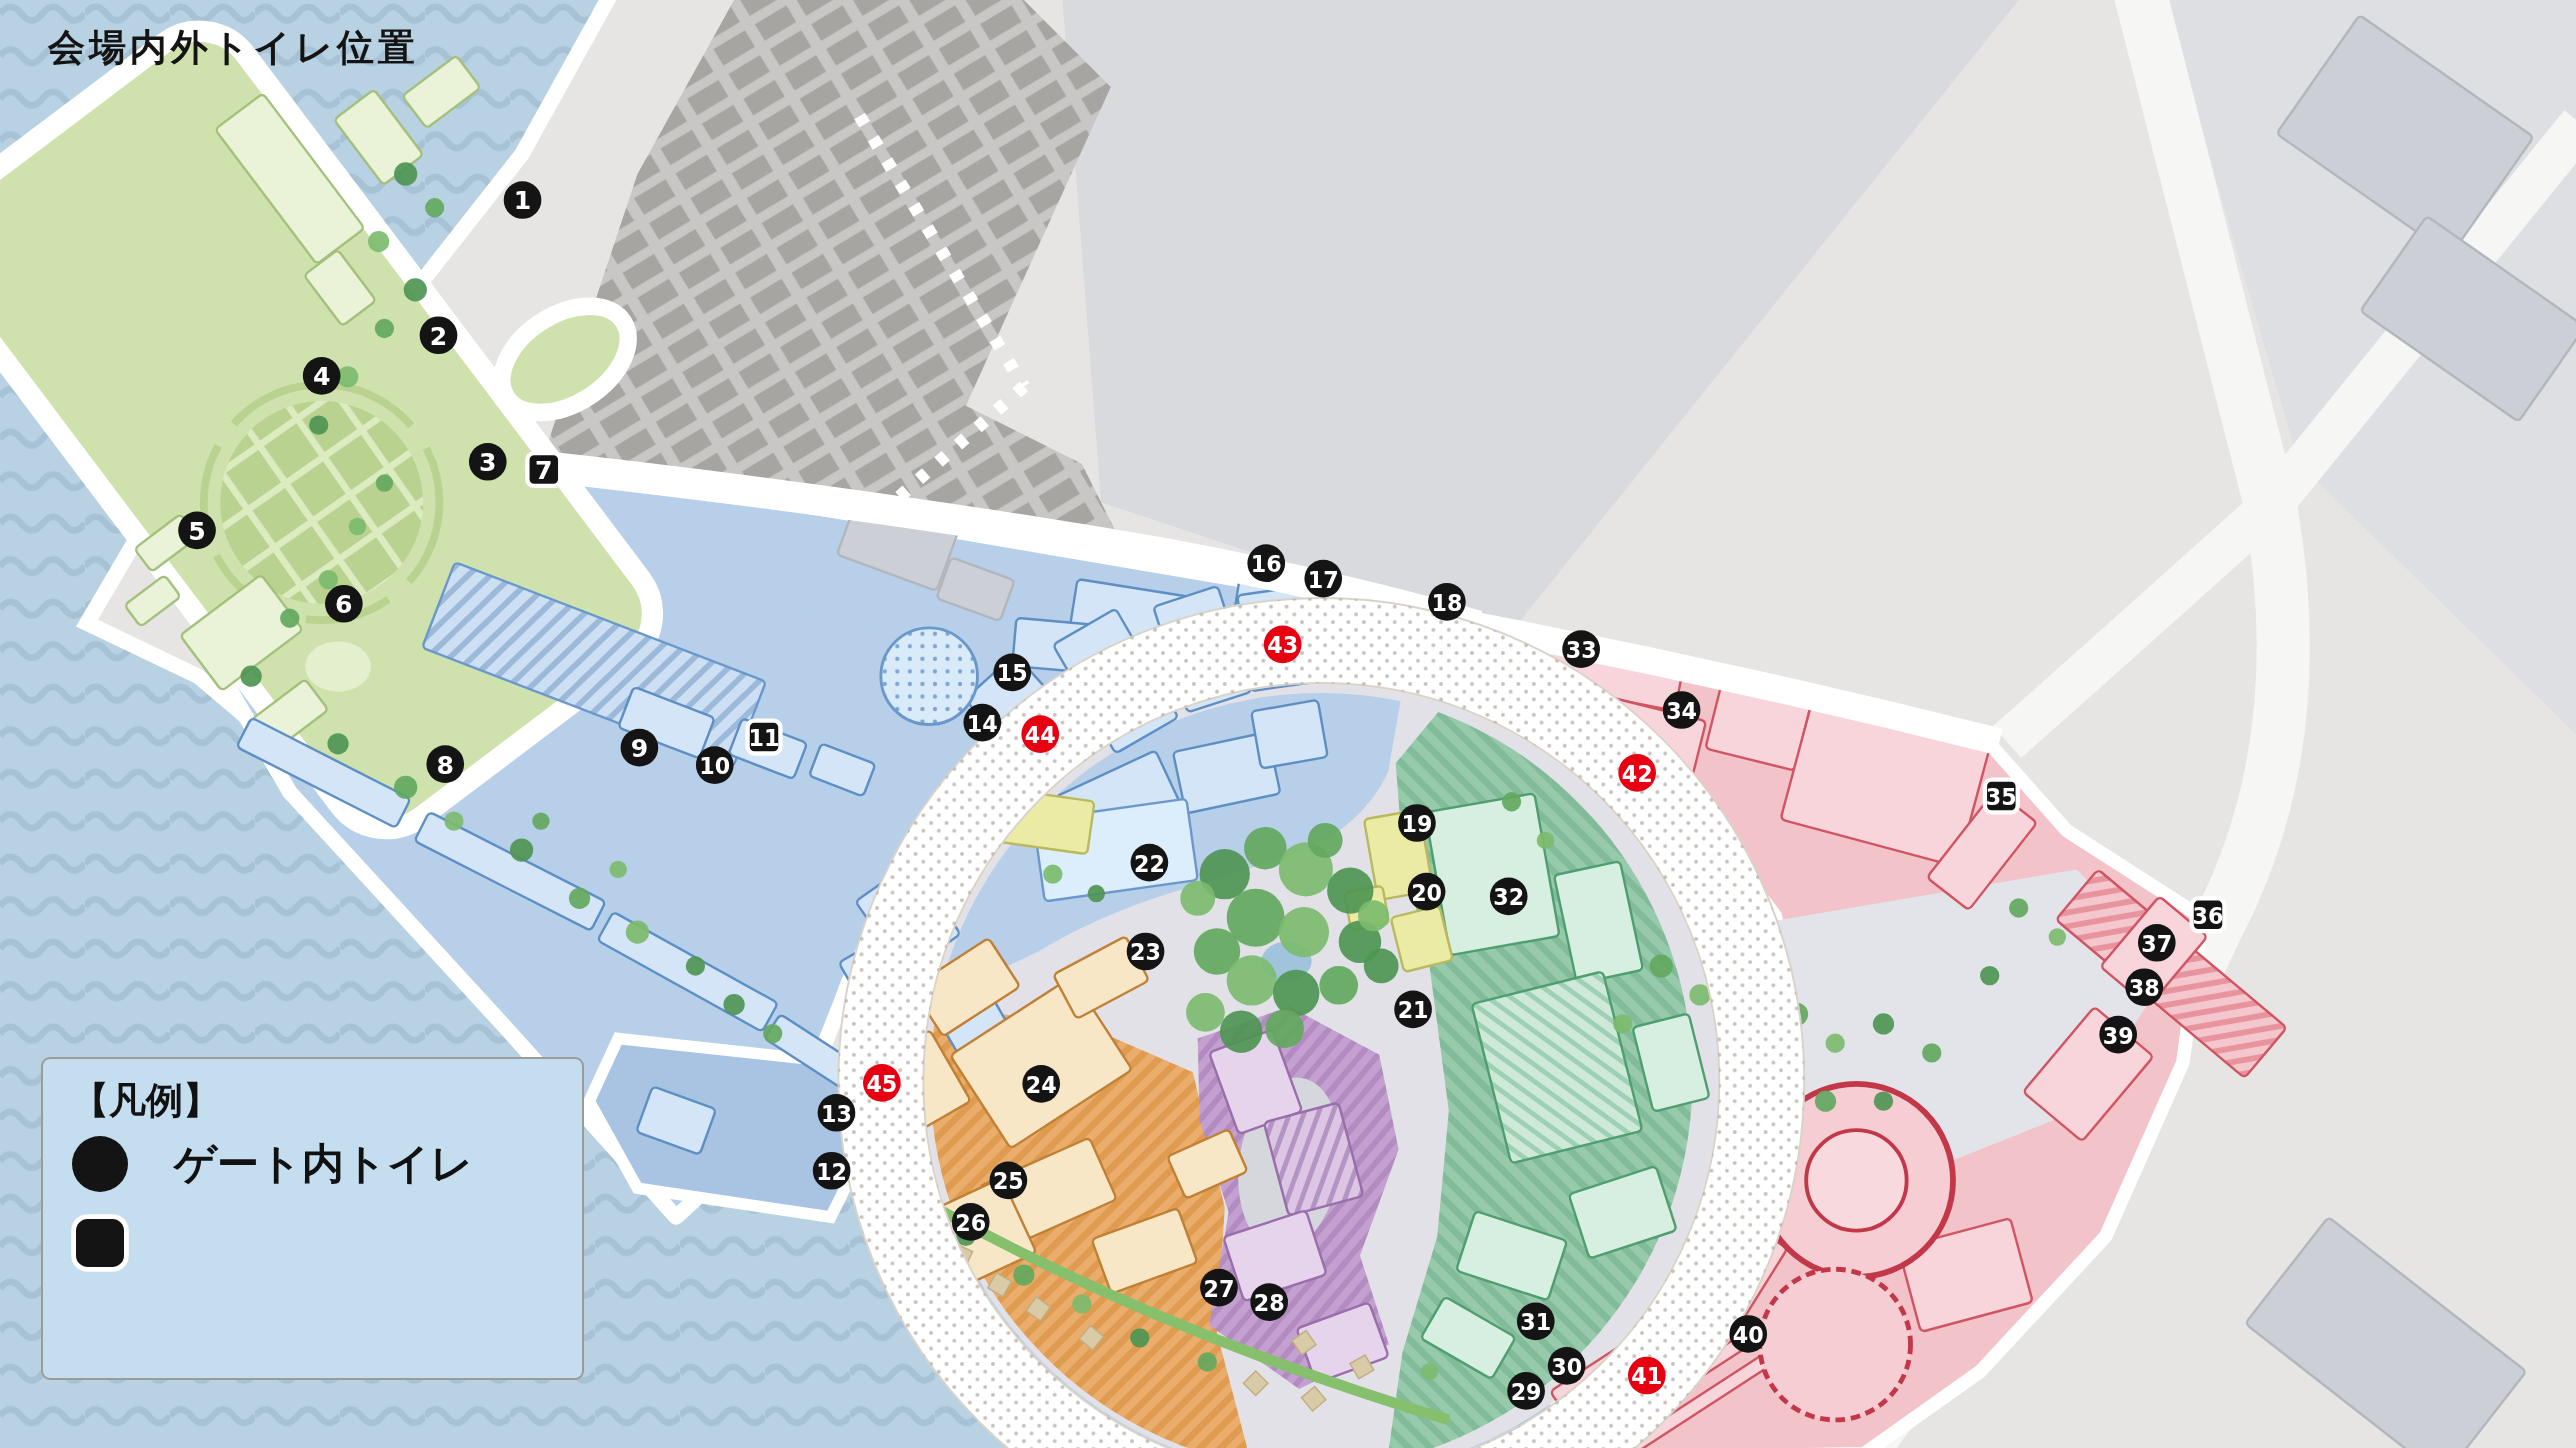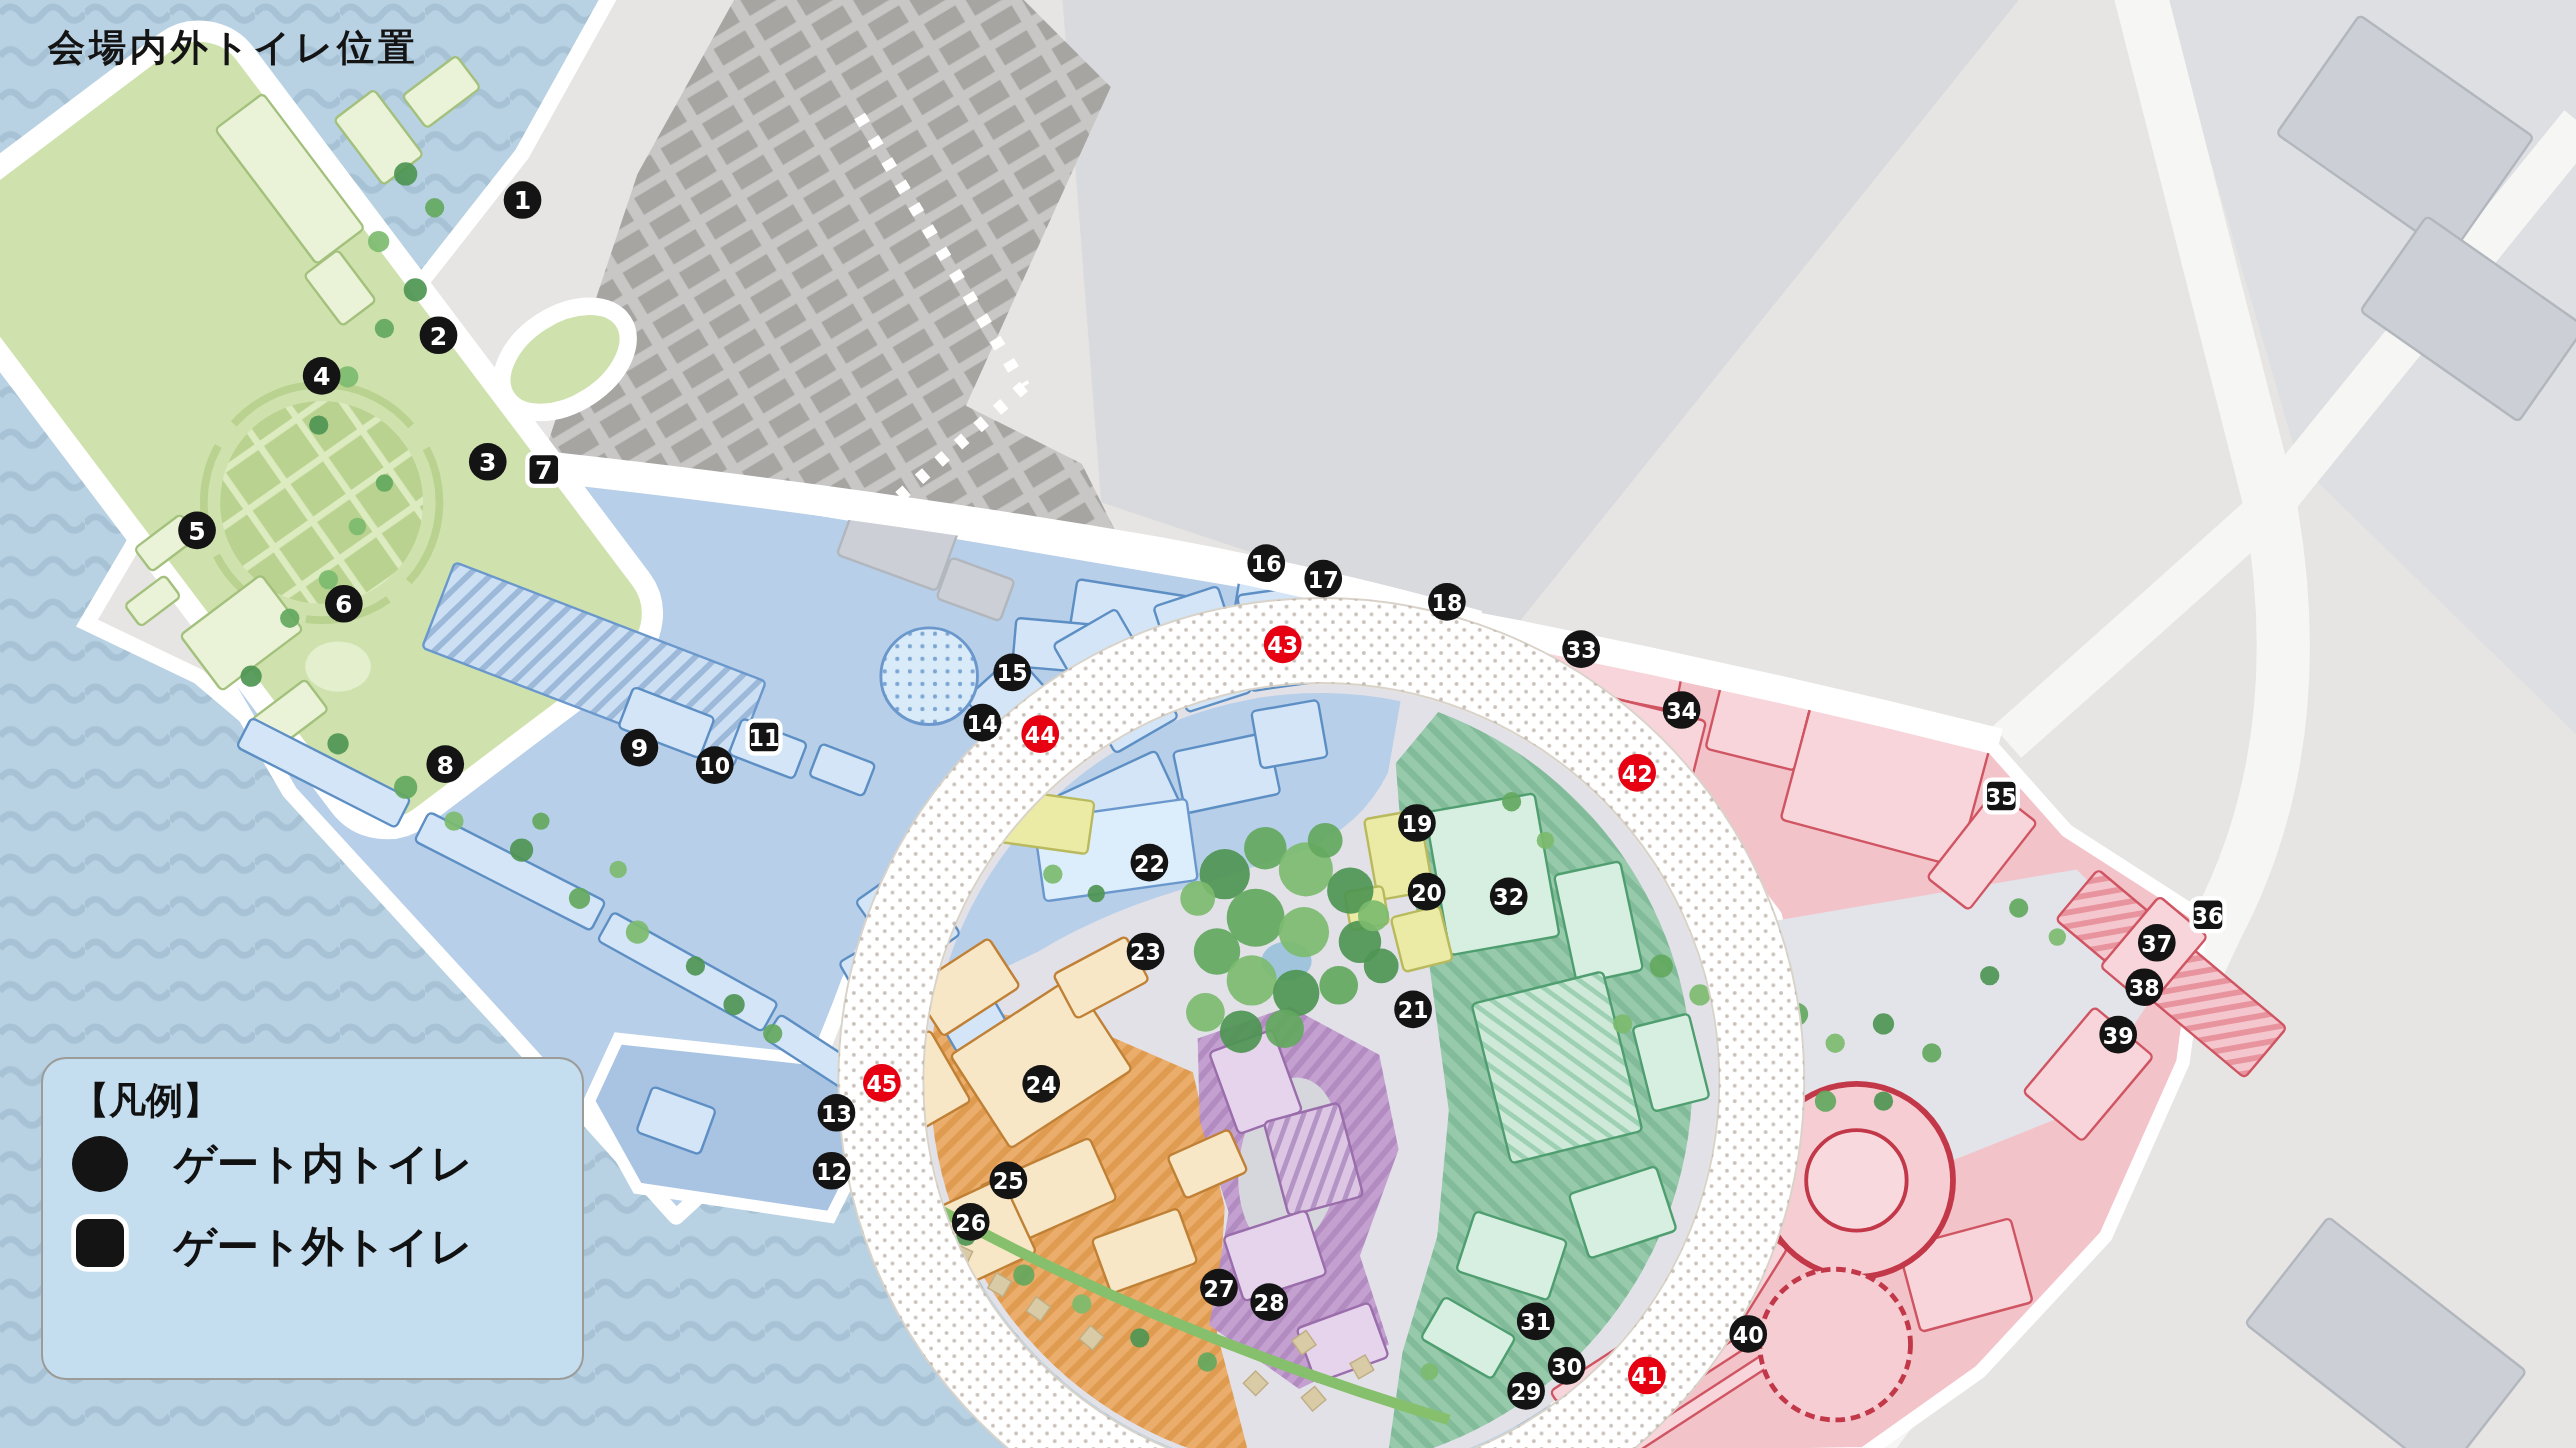--- a/index.html
+++ b/index.html
@@ -3,21 +3,21 @@
 <meta charset="utf-8">
 <style>
   html,body{margin:0;padding:0;background:#b8d2e3;}
   #stage{position:relative;width:2576px;height:1449px;overflow:hidden;
          font-family:"Liberation Sans","DejaVu Sans",sans-serif;}
   #map-svg{position:absolute;left:0;top:0;}
   #page-title{position:absolute;left:48px;top:23px;font-size:37px;font-weight:700;
               color:#141414;letter-spacing:3.9px;}
   #legend{position:absolute;left:41px;top:1057px;width:543px;height:323px;
           box-sizing:border-box;background:#c4ddef;border:2.9px solid #9b9b98;
-          border-radius:25px;padding:17.4px 0 0 29px;}
+          border-radius:9px;padding:17.4px 0 0 29px;}
   #legend .legend-title{font-size:37px;font-weight:700;color:#111;margin-bottom:9.7px;}
   .legend-row{display:flex;gap:46px;height:83px;}
   .legend-symbol{flex:0 0 auto;}
   .sym-circle{width:56px;height:56px;border-radius:50%;}
   .sym-square{width:48px;height:48px;border-radius:11.6px;box-shadow:0 0 0 4.8px #ffffff;margin:0 3.9px;}
   .legend-label{font-size:42px;font-weight:700;color:#111;}
 </style>
 </head>
 <body>
 
@@ -492,18 +492,17 @@
 <div id="page-title">会場内外トイレ位置</div>
 
 <div id="legend">
   <div class="legend-title">【凡例】</div>
   <div class="legend-row">
     <span class="legend-symbol sym-circle" style="background: rgb(20, 20, 20);"></span>
     <span class="legend-label">ゲート内トイレ</span>
   </div>
   <div class="legend-row">
     <span class="legend-symbol sym-square" style="background: rgb(20, 20, 20);"></span>
-    <span class="legend-label">ゲート外トイレ</span>
   </div>
 </div>
 
 </div>
 
 
 </body></html>

